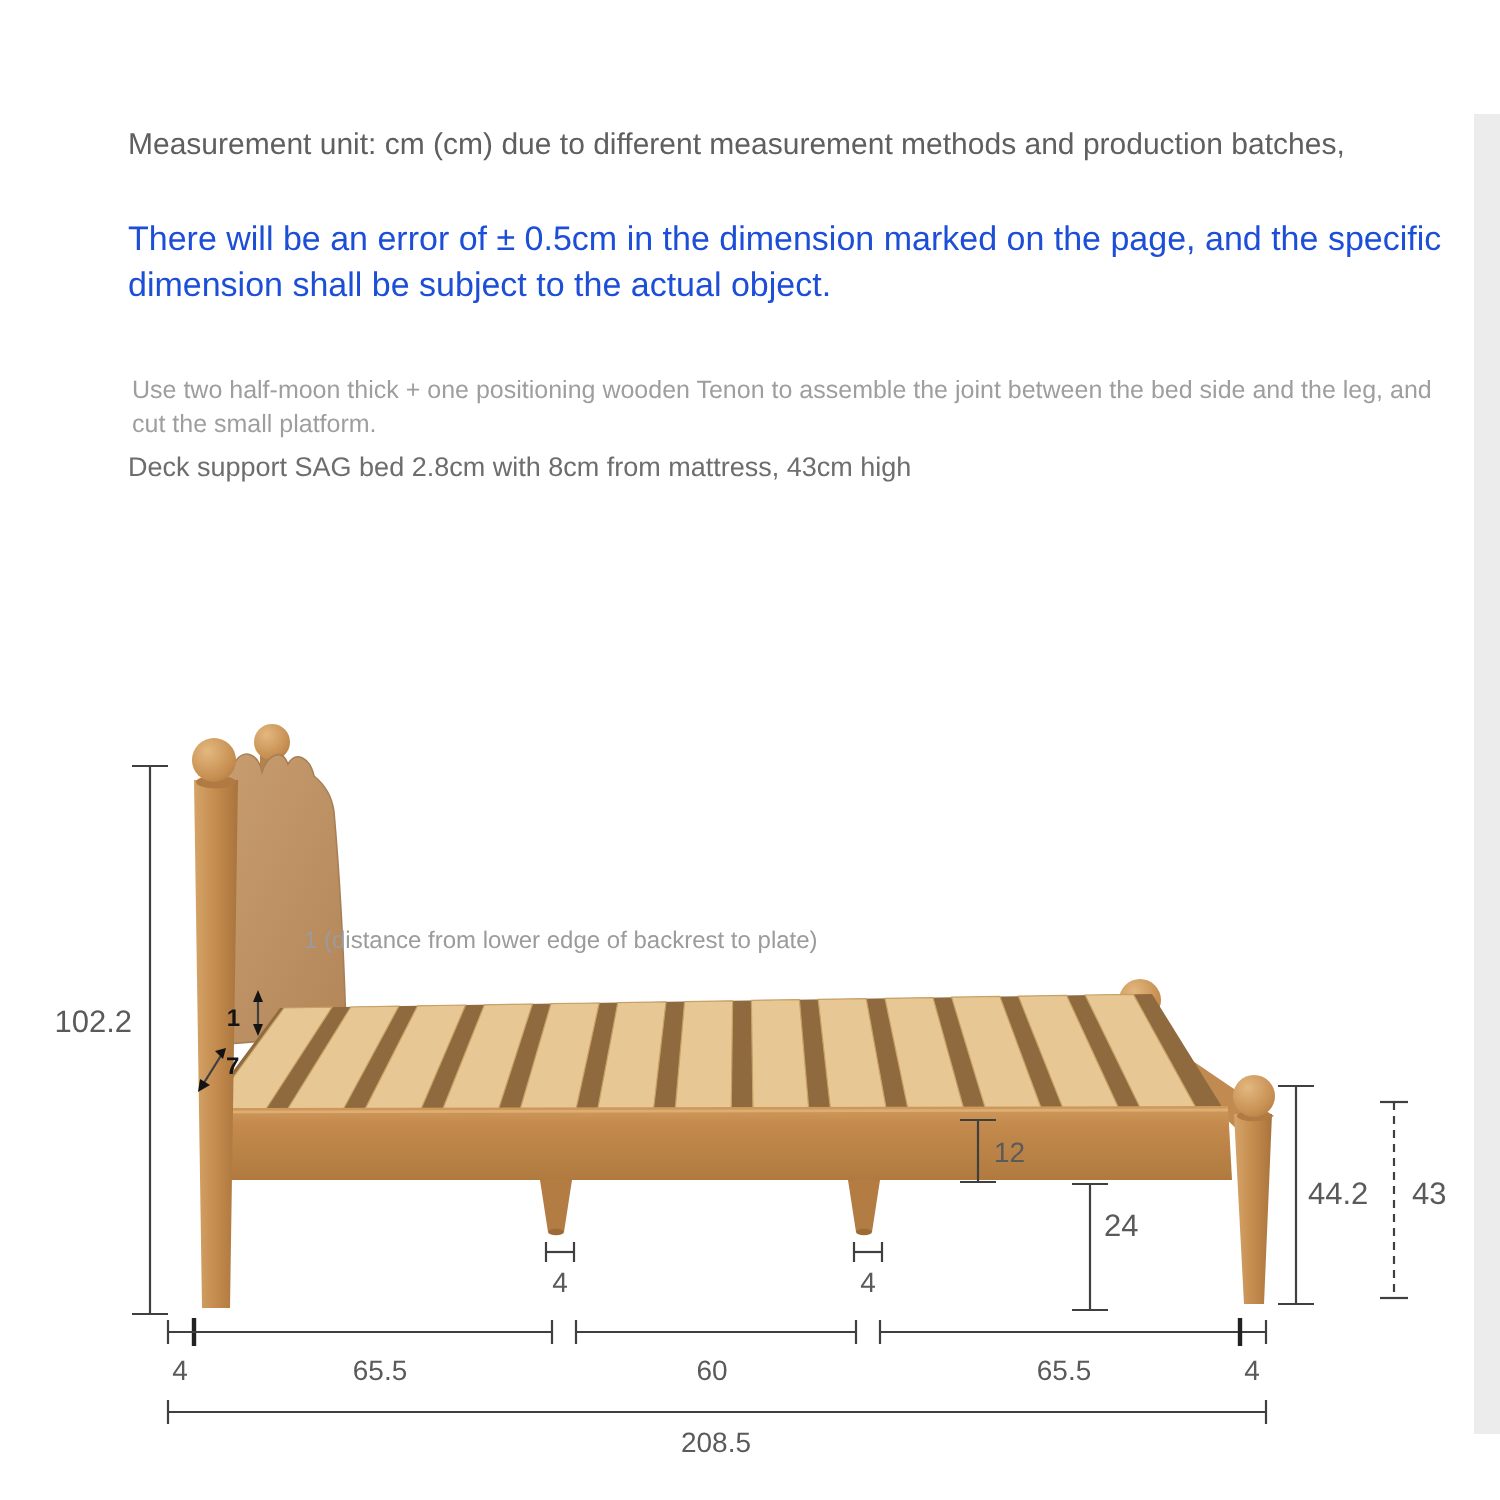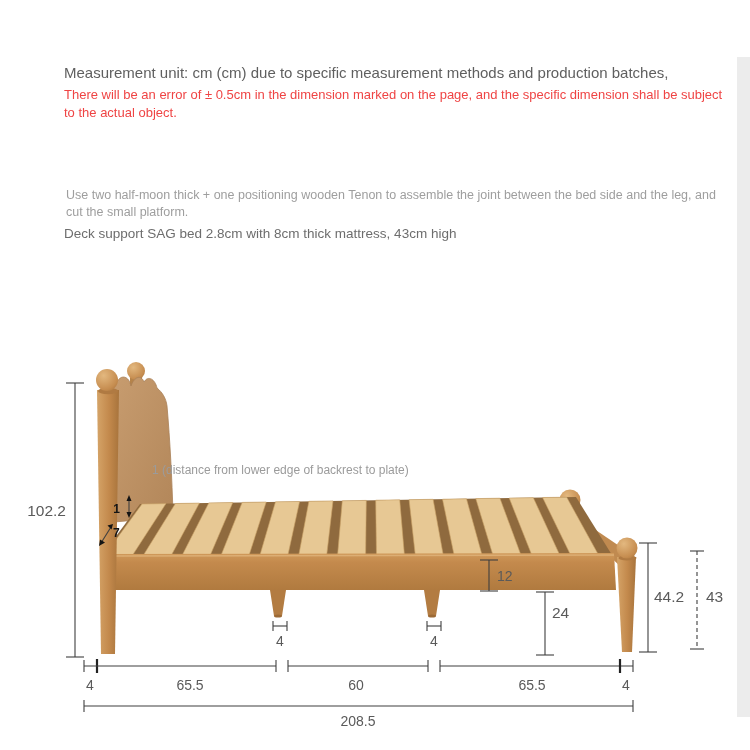--- a/index.html
+++ b/index.html
@@ -3,42 +3,42 @@
 <meta charset="utf-8">
 <style>
   html,body{margin:0;padding:0;}
   body{
     width:750px;height:750px;position:relative;background:#ffffff;
     font-family:"Liberation Sans",sans-serif;overflow:hidden;
   }
   .right-strip{position:absolute;left:737px;top:57px;width:13px;height:660px;background:#ececec;}
   .notes{position:absolute;left:0;top:0;width:750px;}
   .note-title{position:absolute;left:64px;top:64px;width:660px;font-size:15px;color:#5f5f5f;}
-  .note-tolerance{position:absolute;left:64px;top:86px;width:668px;font-size:13px;line-height:1.38;color:#ef4444;}
+  .note-tolerance{position:absolute;left:64px;top:108px;width:668px;font-size:17px;line-height:1.38;color:#1d4ed8;}
   .note-assembly{position:absolute;left:66px;top:187px;width:656px;font-size:12.5px;line-height:1.38;color:#9e9e9e;}
   .note-deck{position:absolute;left:64px;top:226px;width:668px;font-size:13.5px;color:#6d6d6d;}
   svg.bed-diagram{position:absolute;left:0;top:0;}
   .dim-line{stroke:#3f3f3f;stroke-width:1.1;fill:none;}
   .dim-line-thick{stroke:#222;stroke-width:2.2;fill:none;}
   .dim-dashed{stroke:#3f3f3f;stroke-width:1.1;fill:none;stroke-dasharray:4 3;}
   .dim-label{font-family:"Liberation Sans",sans-serif;font-size:14px;fill:#5a5a5a;}
   .dim-label-lg{font-family:"Liberation Sans",sans-serif;font-size:15.5px;fill:#5a5a5a;}
   .dim-small{font-family:"Liberation Sans",sans-serif;font-size:12px;fill:#141414;font-weight:bold;}
   .dim-note{font-family:"Liberation Sans",sans-serif;font-size:12px;fill:#9b9b9b;}
 </style>
 </head>
 <body>
 
 <div class="right-strip"></div>
 
 <div class="notes">
-  <div class="note-title">Measurement unit: cm (cm) due to specific measurement methods and production batches,</div>
+  <div class="note-title">Measurement unit: cm (cm) due to different measurement methods and production batches,</div>
   <div class="note-tolerance">There will be an error of ± 0.5cm in the dimension marked on the page, and the specific dimension shall be subject to the actual object.</div>
   <div class="note-assembly">Use two half-moon thick + one positioning wooden Tenon to assemble the joint between the bed side and the leg, and cut the small platform.</div>
-  <div class="note-deck">Deck support SAG bed 2.8cm with 8cm thick mattress, 43cm high</div>
+  <div class="note-deck">Deck support SAG bed 2.8cm with 8cm from mattress, 43cm high</div>
 </div>
 
 <svg class="bed-diagram" width="750" height="750" viewBox="0 0 750 750">
   <defs>
     <linearGradient id="postGrad" x1="0" y1="0" x2="1" y2="0">
       <stop offset="0" stop-color="#d5a468"></stop>
         <stop offset="0.55" stop-color="#c3894c"></stop>
         <stop offset="1" stop-color="#a8743c"></stop>
     </linearGradient>
     <linearGradient id="railGrad" x1="0" y1="0" x2="0" y2="1">

